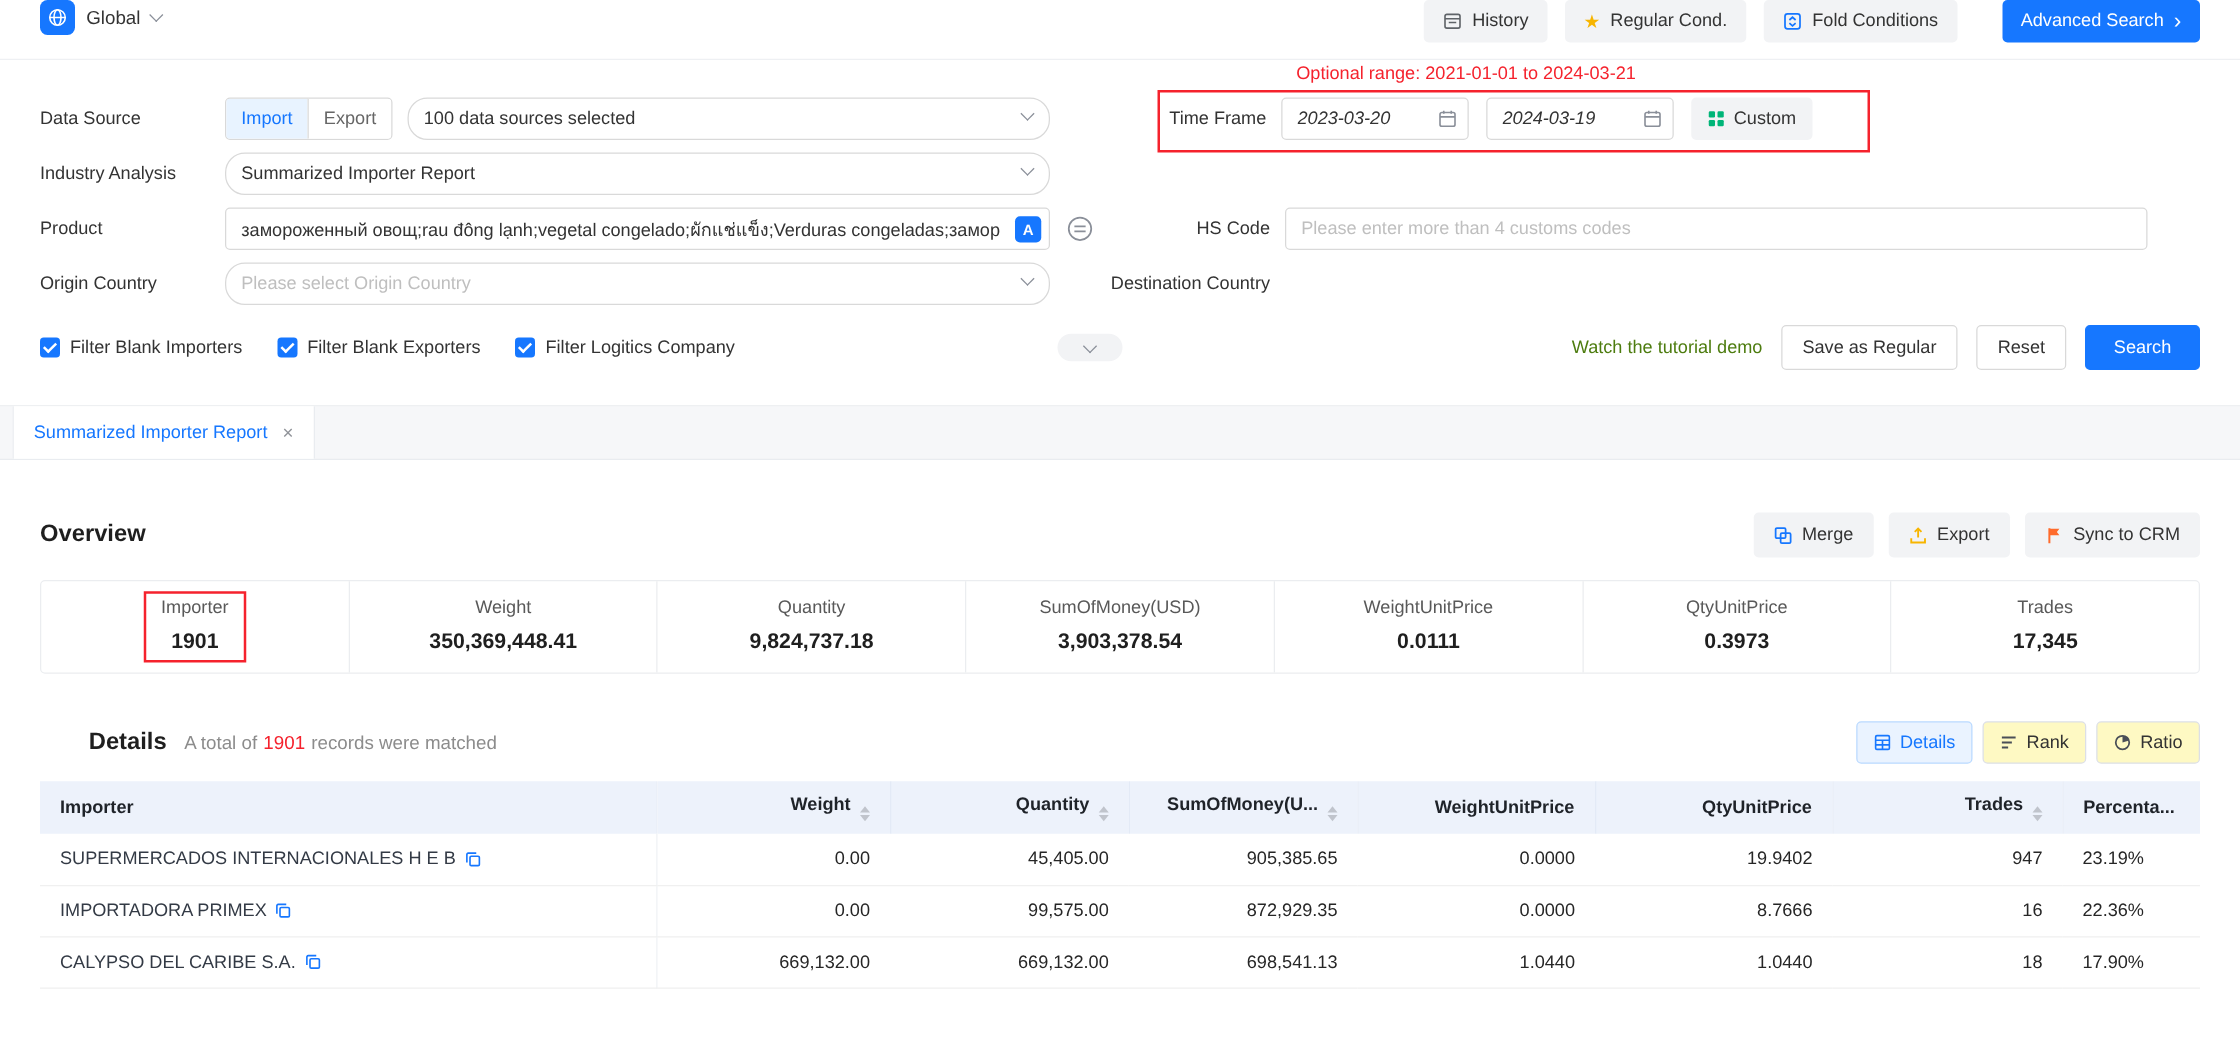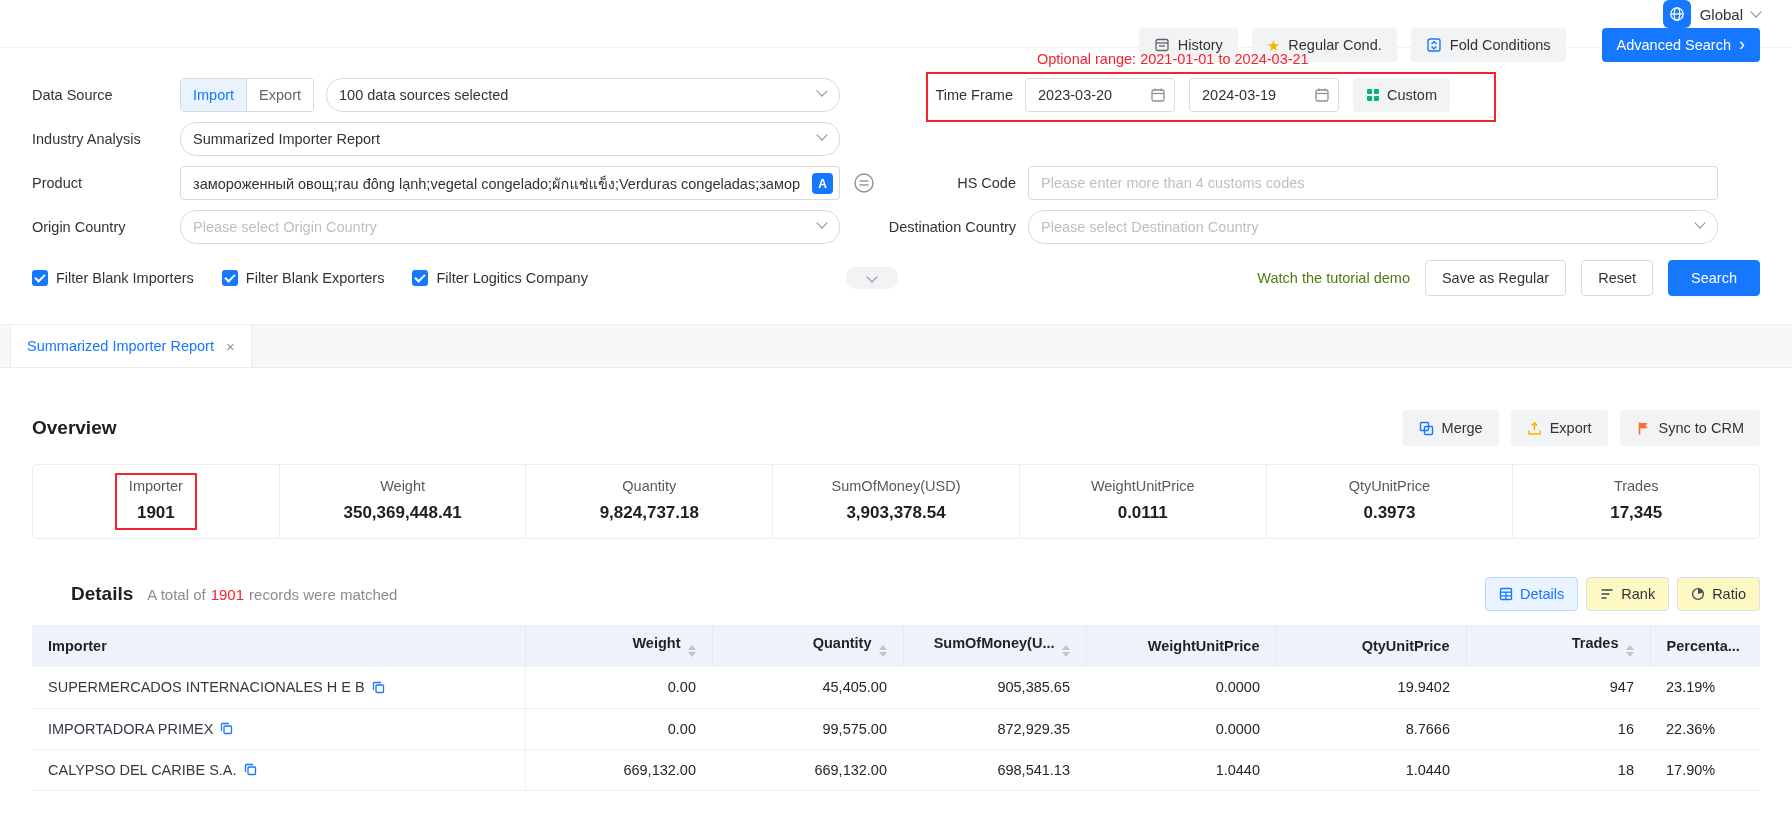--- a/index.html
+++ b/index.html
@@ -1,22 +1,22 @@
 <!DOCTYPE html>
 <html><head>
 <meta charset="utf-8">
 <style>
   *{box-sizing:border-box;margin:0;padding:0;}
   body{width:1792px;height:838px;overflow:hidden;background:#fff;
        font-family:"Liberation Sans","DejaVu Sans",sans-serif;color:#333;font-size:14.5px;}
   svg{display:block;}
 
   
-  .topbar{height:48px;display:flex;align-items:flex-end;justify-content:space-between;
-          padding:0 32px;border-bottom:1px solid #eef0f3;flex-direction:column;}
+  .topbar{height:48px;display:flex;align-items:flex-start;justify-content:space-between;
+          padding:0 32px;border-bottom:1px solid #eef0f3;}
   .brand{display:flex;align-items:center;gap:9px;cursor:pointer;}
   .brand-icon{width:28px;height:28px;border-radius:6px;background:#1677ff;
               display:flex;align-items:center;justify-content:center;}
   .brand-label{font-size:15px;}
   .chev{width:8px;height:8px;border-right:1.6px solid #8a8f99;border-bottom:1.6px solid #8a8f99;
         transform:rotate(45deg);margin-top:-4px;}
   .topbar-actions{display:flex;align-items:center;gap:14px;}
   .tb-btn{height:34px;display:flex;align-items:center;gap:8px;padding:0 15px;background:#f2f3f5;
           border:none;border-radius:4px;font-size:14.5px;color:#333;cursor:pointer;font-family:inherit;}
   .tb-btn.primary{background:#1677ff;color:#fff;margin-left:22px;}
@@ -51,21 +51,21 @@
   .circle-btn{position:absolute;left:672px;top:5px;cursor:pointer;}
 
   input.real{height:34px;border:1px solid #d9d9d9;border-radius:4px;padding:0 12px;font-size:14.5px;
              font-family:inherit;color:#333;width:100%;outline:none;}
   input.real::placeholder{color:#bfbfbf;}
 
   
   .tf-zone{position:relative;display:flex;align-items:center;}
   .tf-label{flex:none;width:185px;text-align:right;padding-right:12px;font-size:14.5px;}
   .date-field{position:relative;flex:none;width:150px;margin-right:14px;}
-  .date-field input{padding-right:32px;}
+  .date-field input{padding-right:32px;font-style:italic;}
   .cal-icon{position:absolute;right:9px;top:9px;}
   .custom-btn{height:34px;display:flex;align-items:center;gap:7px;padding:0 13px;background:#f2f3f5;
               border:none;border-radius:4px;font-size:14.5px;color:#333;cursor:pointer;font-family:inherit;}
   .anno-tf{position:absolute;left:86px;right:-46px;top:-6px;bottom:-10px;border:2px solid #f5222d;pointer-events:none;}
   .anno-tf-text{position:absolute;left:197px;top:-27px;font-size:14.5px;color:#f5222d;white-space:nowrap;pointer-events:none;}
 
   
   .frow.checks{margin-top:16px;margin-bottom:4px;}
   .check-item{display:flex;align-items:center;gap:8px;margin-right:28px;cursor:pointer;}
   .cbox{width:16px;height:16px;border-radius:3px;background:#1677ff;position:relative;flex:none;}
@@ -262,26 +262,20 @@
 
   <div class="frow">
     <div class="flabel">Origin Country</div>
     <div class="lctl">
       <div class="sel ph w100">
         <span>Please select Origin Country</span>
         <span class="chev"></span>
       </div>
     </div>
     <div class="rlabel">Destination Country</div>
-    <div class="rctl">
-      <div class="sel ph">
-        <span>Please select Destination Country</span>
-        <span class="chev"></span>
-      </div>
-    </div>
   </div>
 
   <div class="frow checks">
     <div class="check-item">
       <span class="cbox"></span>
       <span>Filter Blank Importers</span>
     </div>
     <div class="check-item">
       <span class="cbox"></span>
       <span>Filter Blank Exporters</span>

